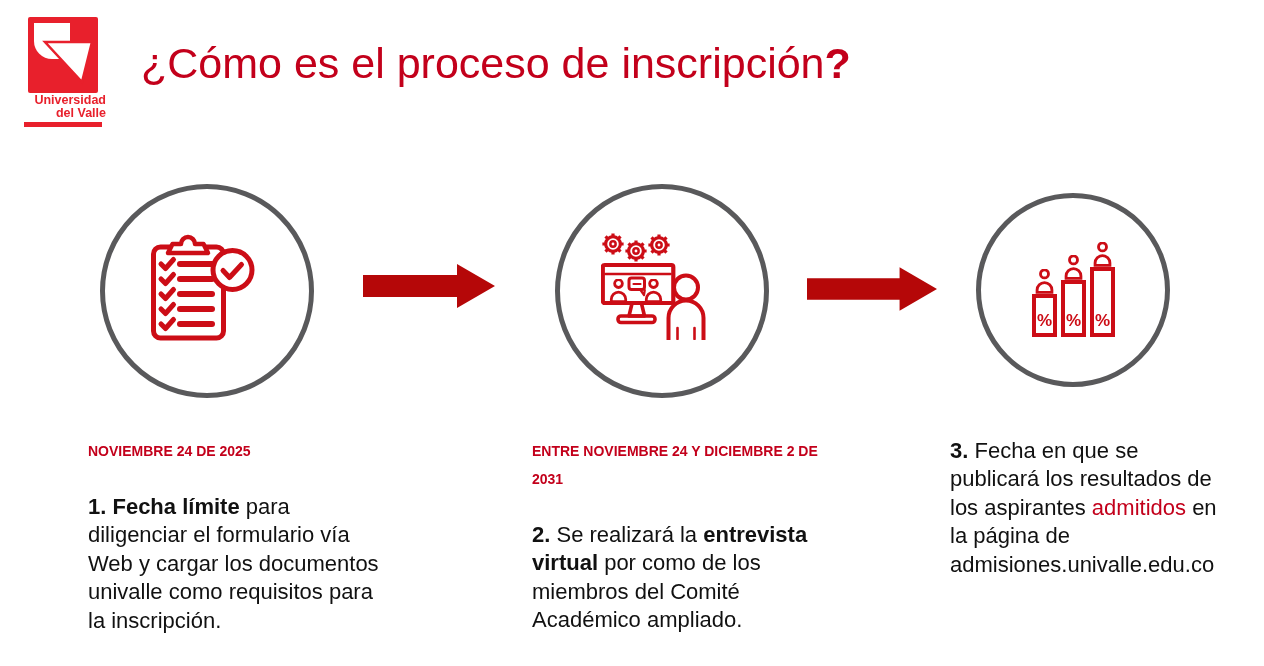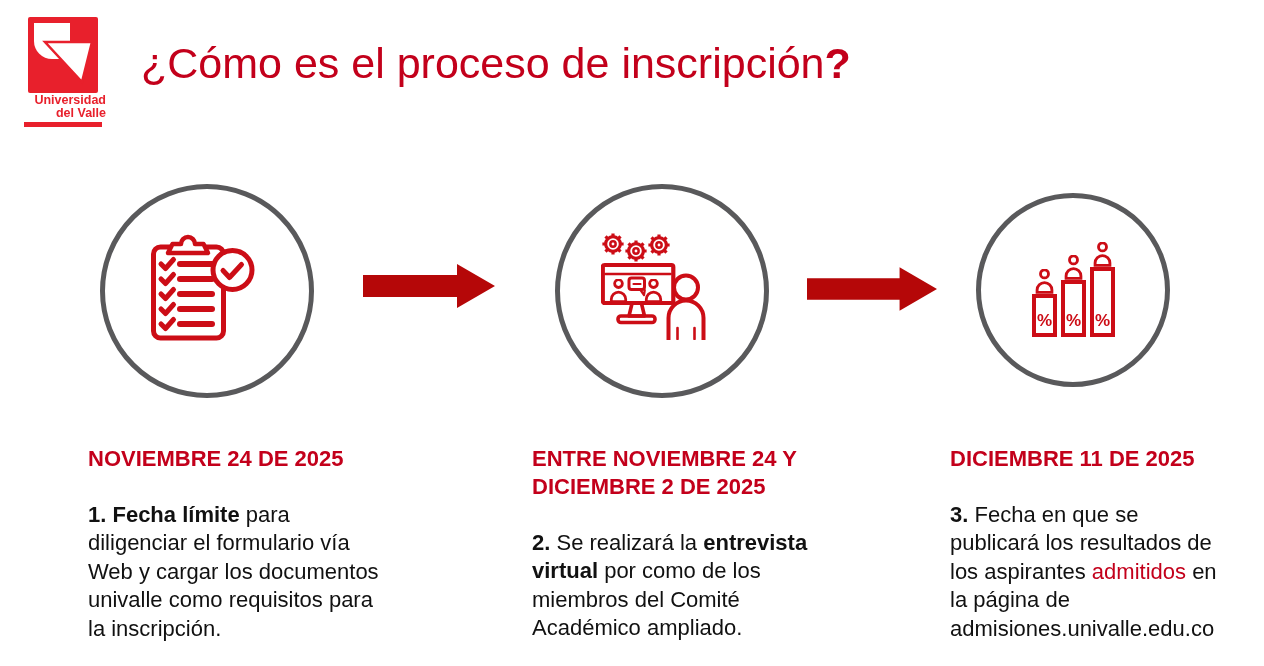--- a/index.html
+++ b/index.html
@@ -29,21 +29,21 @@
   
   .arrow{position:absolute;}
   #arrow1{left:363px;top:263px;}
   #arrow2{left:807px;top:266px;}
 
   
   .step-col{position:absolute;top:437px;}
   #col1{left:88px;width:300px;}
   #col2{left:532px;width:300px;}
   #col3{left:950px;width:272px;}
-  .step-heading{color:#C3001B;font-weight:bold;font-size:22px;line-height:28px;margin:8px 0 28px 0;}
+  .step-heading{color:#C3001B;font-weight:bold;font-size:14px;line-height:28px;margin:0 0 28px 0;}
   .step-body{font-size:22px;line-height:28.4px;color:#111;margin:0;}
   .step-body .b{font-weight:bold;}
   .step-body .red{color:#C3001B;}
 
   .pct{font-family:"Liberation Sans",sans-serif;font-weight:bold;font-size:17px;fill:#CC0D16;}
 </style>
 </head>
 <body>
 
 <svg width="0" height="0" style="position:absolute">
@@ -159,22 +159,21 @@
   <svg class="arrow" id="arrow2" width="130" height="46">
       <use href="#rarrow" width="130" height="46"></use>
     </svg>
 
   <div class="step-col" id="col1">
     <h3 class="step-heading">NOVIEMBRE 24 DE 2025</h3>
     <p class="step-body"><span class="b">1. Fecha límite</span><span> para diligenciar el formulario vía Web y cargar los documentos univalle como requisitos para la inscripción.</span></p>
   </div>
 
   <div class="step-col" id="col2">
-    <h3 class="step-heading">ENTRE NOVIEMBRE 24 Y DICIEMBRE 2 DE 2025</h3>
+    <h3 class="step-heading">ENTRE NOVIEMBRE 24 Y DICIEMBRE 2 DE 2031</h3>
     <p class="step-body"><span class="b">2.</span><span> Se realizará la </span><span class="b">entrevista virtual</span><span> por como de los miembros del Comité Académico ampliado.</span></p>
   </div>
 
   <div class="step-col" id="col3">
-    <h3 class="step-heading">DICIEMBRE 11 DE 2025</h3>
     <p class="step-body"><span class="b">3.</span><span> Fecha en que se publicará los resultados de los aspirantes </span><span class="red">admitidos</span><span> en la página de admisiones.univalle.edu.co</span></p>
   </div>
 
 </div>
 
 </body></html>

